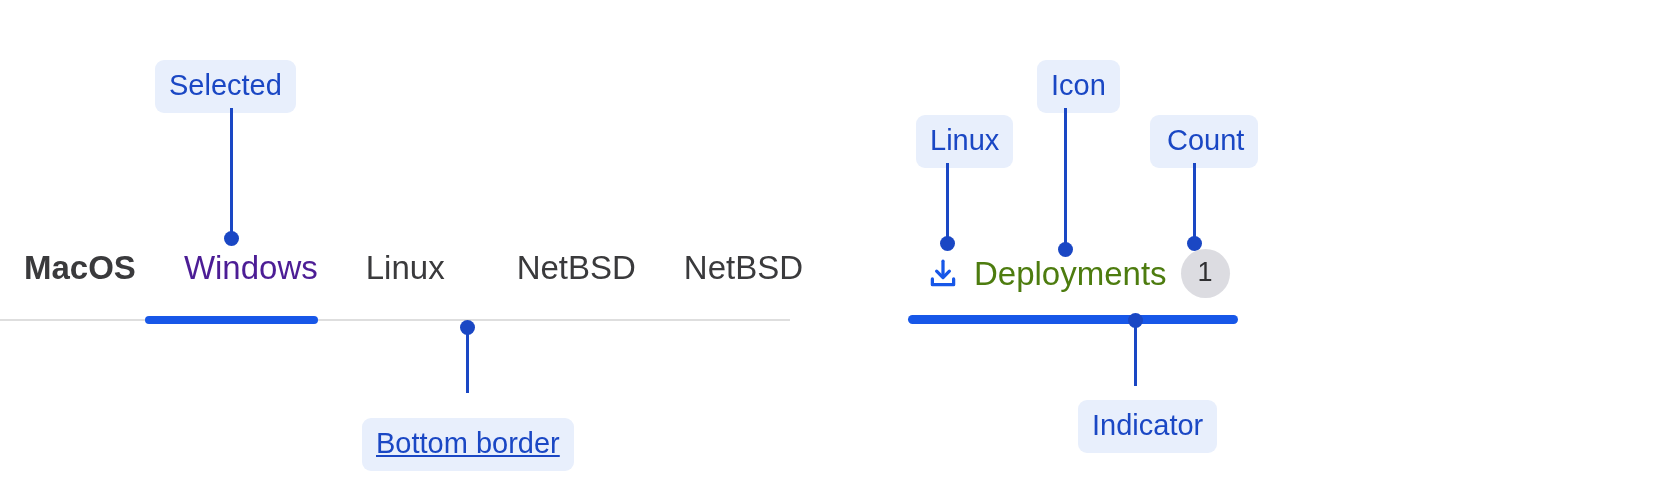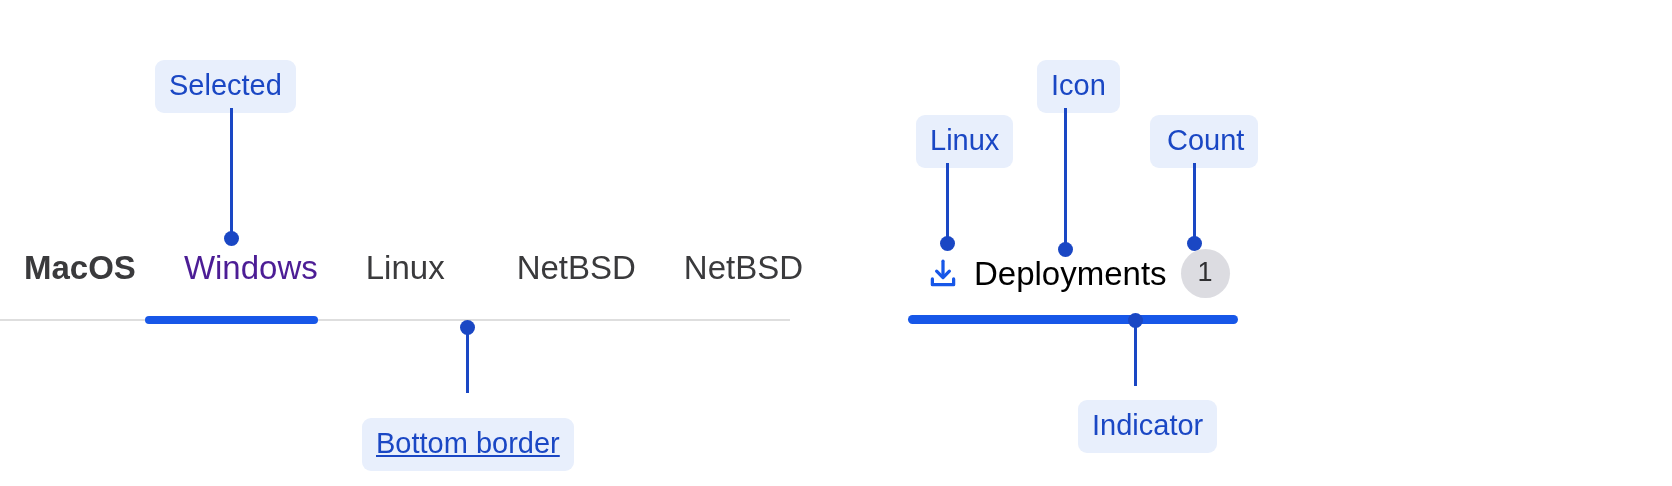--- a/index.html
+++ b/index.html
@@ -112,21 +112,21 @@
   }
   .deploy-icon {
     width: 34px;
     height: 34px;
     display: block;
     flex: none;
   }
   .deploy-label {
     font-size: 33px;
     line-height: 1;
-    color: #000000;
+    color: #4d7c0f;
     font-family: "Liberation Sans", sans-serif;
     white-space: nowrap;
   }
   .count-badge {
     background: #dcdce1;
     color: #2f2f31;
     font-size: 27px;
     line-height: 1;
     border-radius: 999px;
     min-width: 21px;

